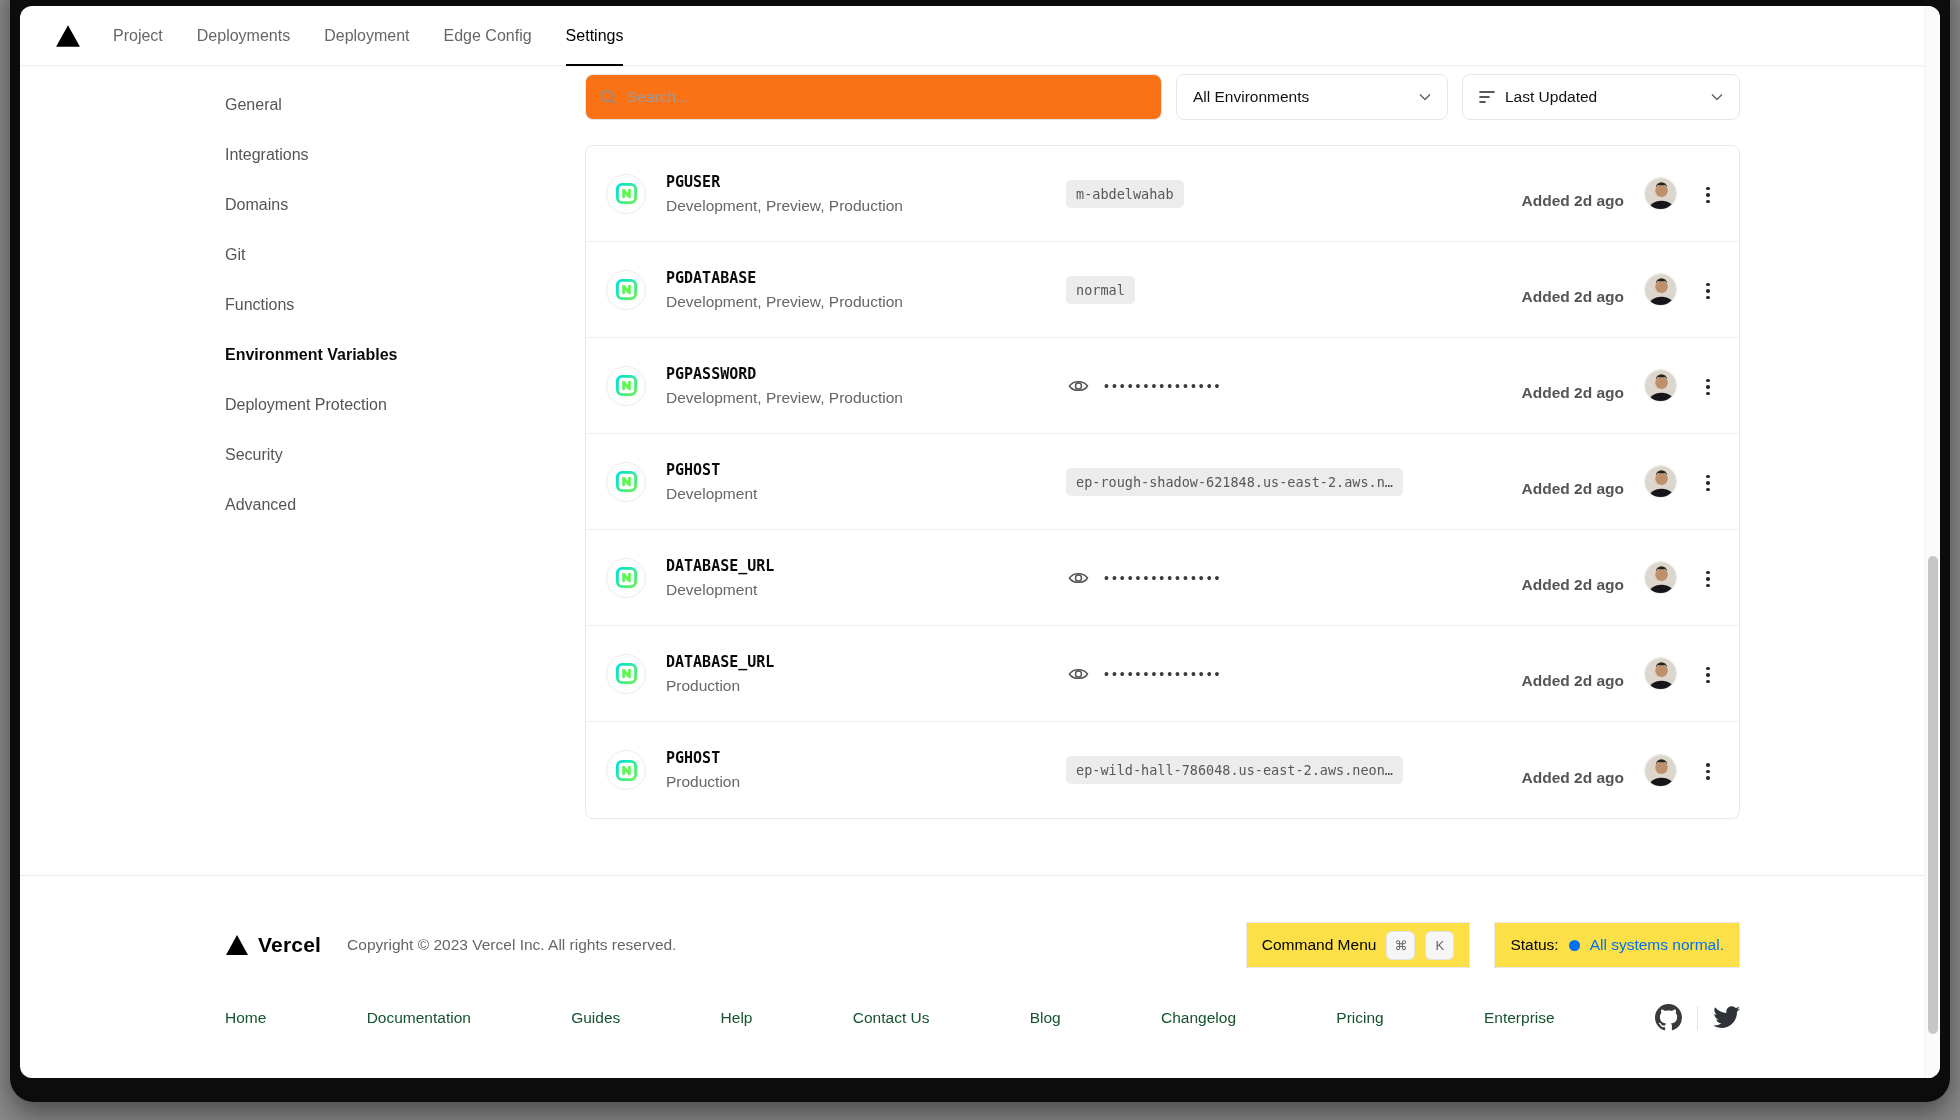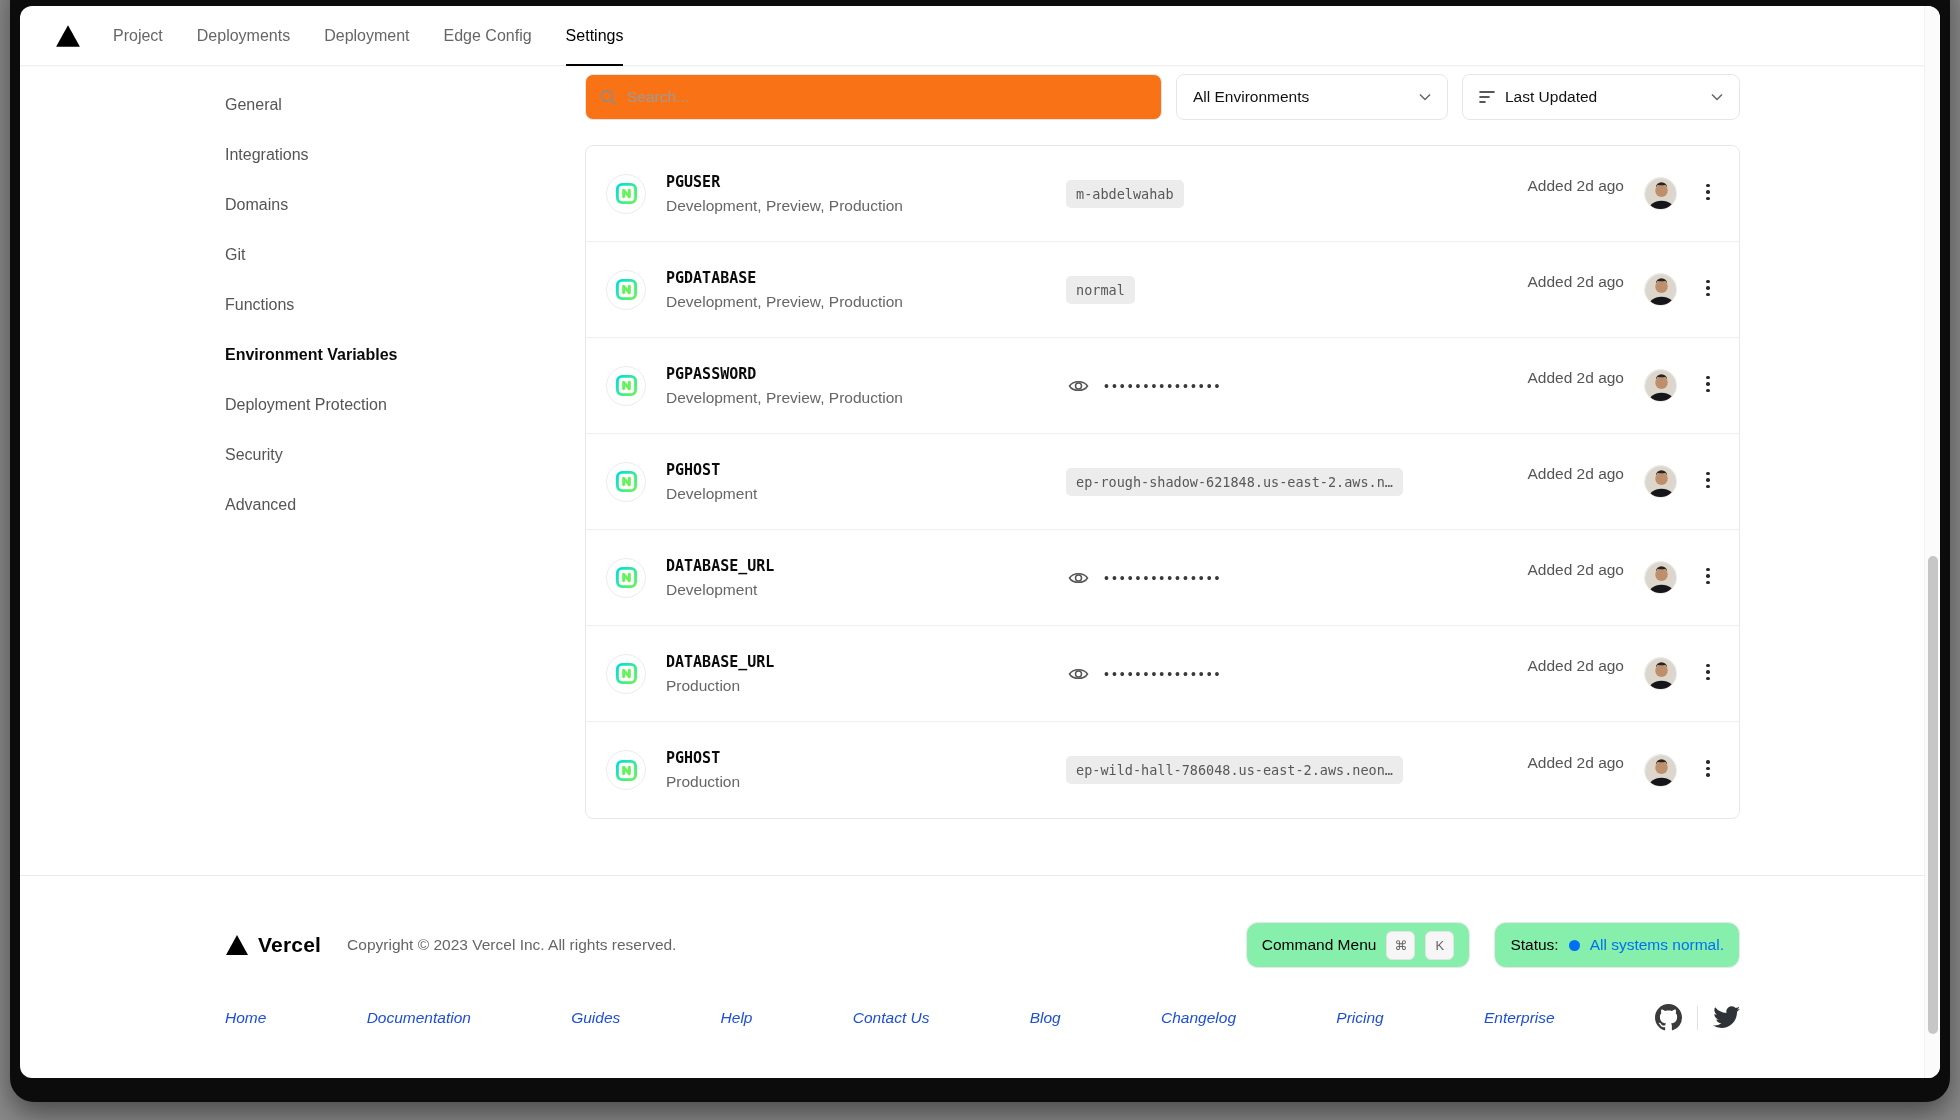--- a/index.html
+++ b/index.html
@@ -46,42 +46,42 @@
     display:flex; align-items:center; justify-content:center; margin-right:20px; }
   .name-block { width:400px; flex:none; min-width:0; padding-right:12px; }
   .var-name { font-family:"DejaVu Sans Mono", monospace; font-weight:bold; font-size:15px; color:#0a0a0a; }
   .var-envs { font-size:15.5px; color:#666; margin-top:6px; }
   .value-area { flex:1; min-width:0; display:flex; align-items:center; gap:14px; }
   .value-badge { font-family:"DejaVu Sans Mono", monospace; font-size:13.5px; color:#585858;
     background:#ececec; border-radius:5px; padding:6px 10px; max-width:400px;
     white-space:nowrap; overflow:hidden; text-overflow:ellipsis; }
   .eye-btn { width:24px; height:24px; display:flex; align-items:center; justify-content:center; cursor:pointer; }
   .secret-dots { font-size:14px; letter-spacing:3px; color:#3a3a3a; white-space:nowrap; overflow:hidden; }
-  .row-right { flex:none; display:flex; align-items:flex-start; gap:20px; margin-left:12px; }
+  .row-right { flex:none; display:flex; align-items:flex-end; gap:20px; margin-left:12px;font-weight:bold; }
   .added { font-size:15.5px; color:#555; }
   .avatar { width:33px; height:33px; border-radius:50%; overflow:hidden; border:1px solid #e5e5e5; flex:none; }
   .kebab { width:22px; height:30px; display:flex; flex-direction:column; align-items:center;
     justify-content:center; gap:3px; cursor:pointer; }
   .kebab i { width:3.5px; height:3.5px; border-radius:50%; background:#2a2a2a; }
 
   
   .footer { flex:none; border-top:1px solid #eaeaea; padding:46px 200px 0 205px; }
   .footer-top { display:flex; align-items:center; }
   .brand { display:flex; align-items:center; gap:9px; }
   .brand-name { font-size:21px; font-weight:bold; color:#000; letter-spacing:.2px; }
   .copyright { margin-left:26px; font-size:15.5px; color:#666; }
   .footer-top-right { margin-left:auto; display:flex; gap:24px; }
-  .pill-box { height:46px; border:1px solid #e8e8e8; border-radius:12px; background:#86efac;
+  .pill-box { height:46px; border:1px solid #e8e8e8; border-radius:0; background:#fde047;
     display:flex; align-items:center; padding:0 15px; gap:10px; font-size:15.5px; color:#000; cursor:pointer; }
   .key-badge { width:29px; height:29px; border:1px solid #e3e3e3; border-radius:6px; background:#f6f6f6;
     display:flex; align-items:center; justify-content:center; font-size:13px; color:#666; }
   .status-dot { width:11px; height:11px; border-radius:50%; background:#0070f3; }
   .status-msg { color:#0070f3; }
   .footer-links { margin-top:36px; display:flex; align-items:center; justify-content:space-between; }
-  .flink { font-size:15.5px; color:#1d4ed8; cursor:pointer;font-style:italic; }
+  .flink { font-size:15.5px; color:#14532d; cursor:pointer; }
   .social { display:flex; align-items:center; gap:15px; }
   .social-sep { width:1px; height:24px; background:#e2e2e2; }
 
   
   .scrollbar { position:absolute; top:0; right:0; bottom:0; width:16px; background:#fbfbfb;
     border-left:1px solid #f1f1f1; z-index:20; }
   .scroll-thumb { position:absolute; left:3px; width:10px; top:550px; height:478px;
     border-radius:5px; background:#c6c6c6; }
 
   svg { display:block; }

